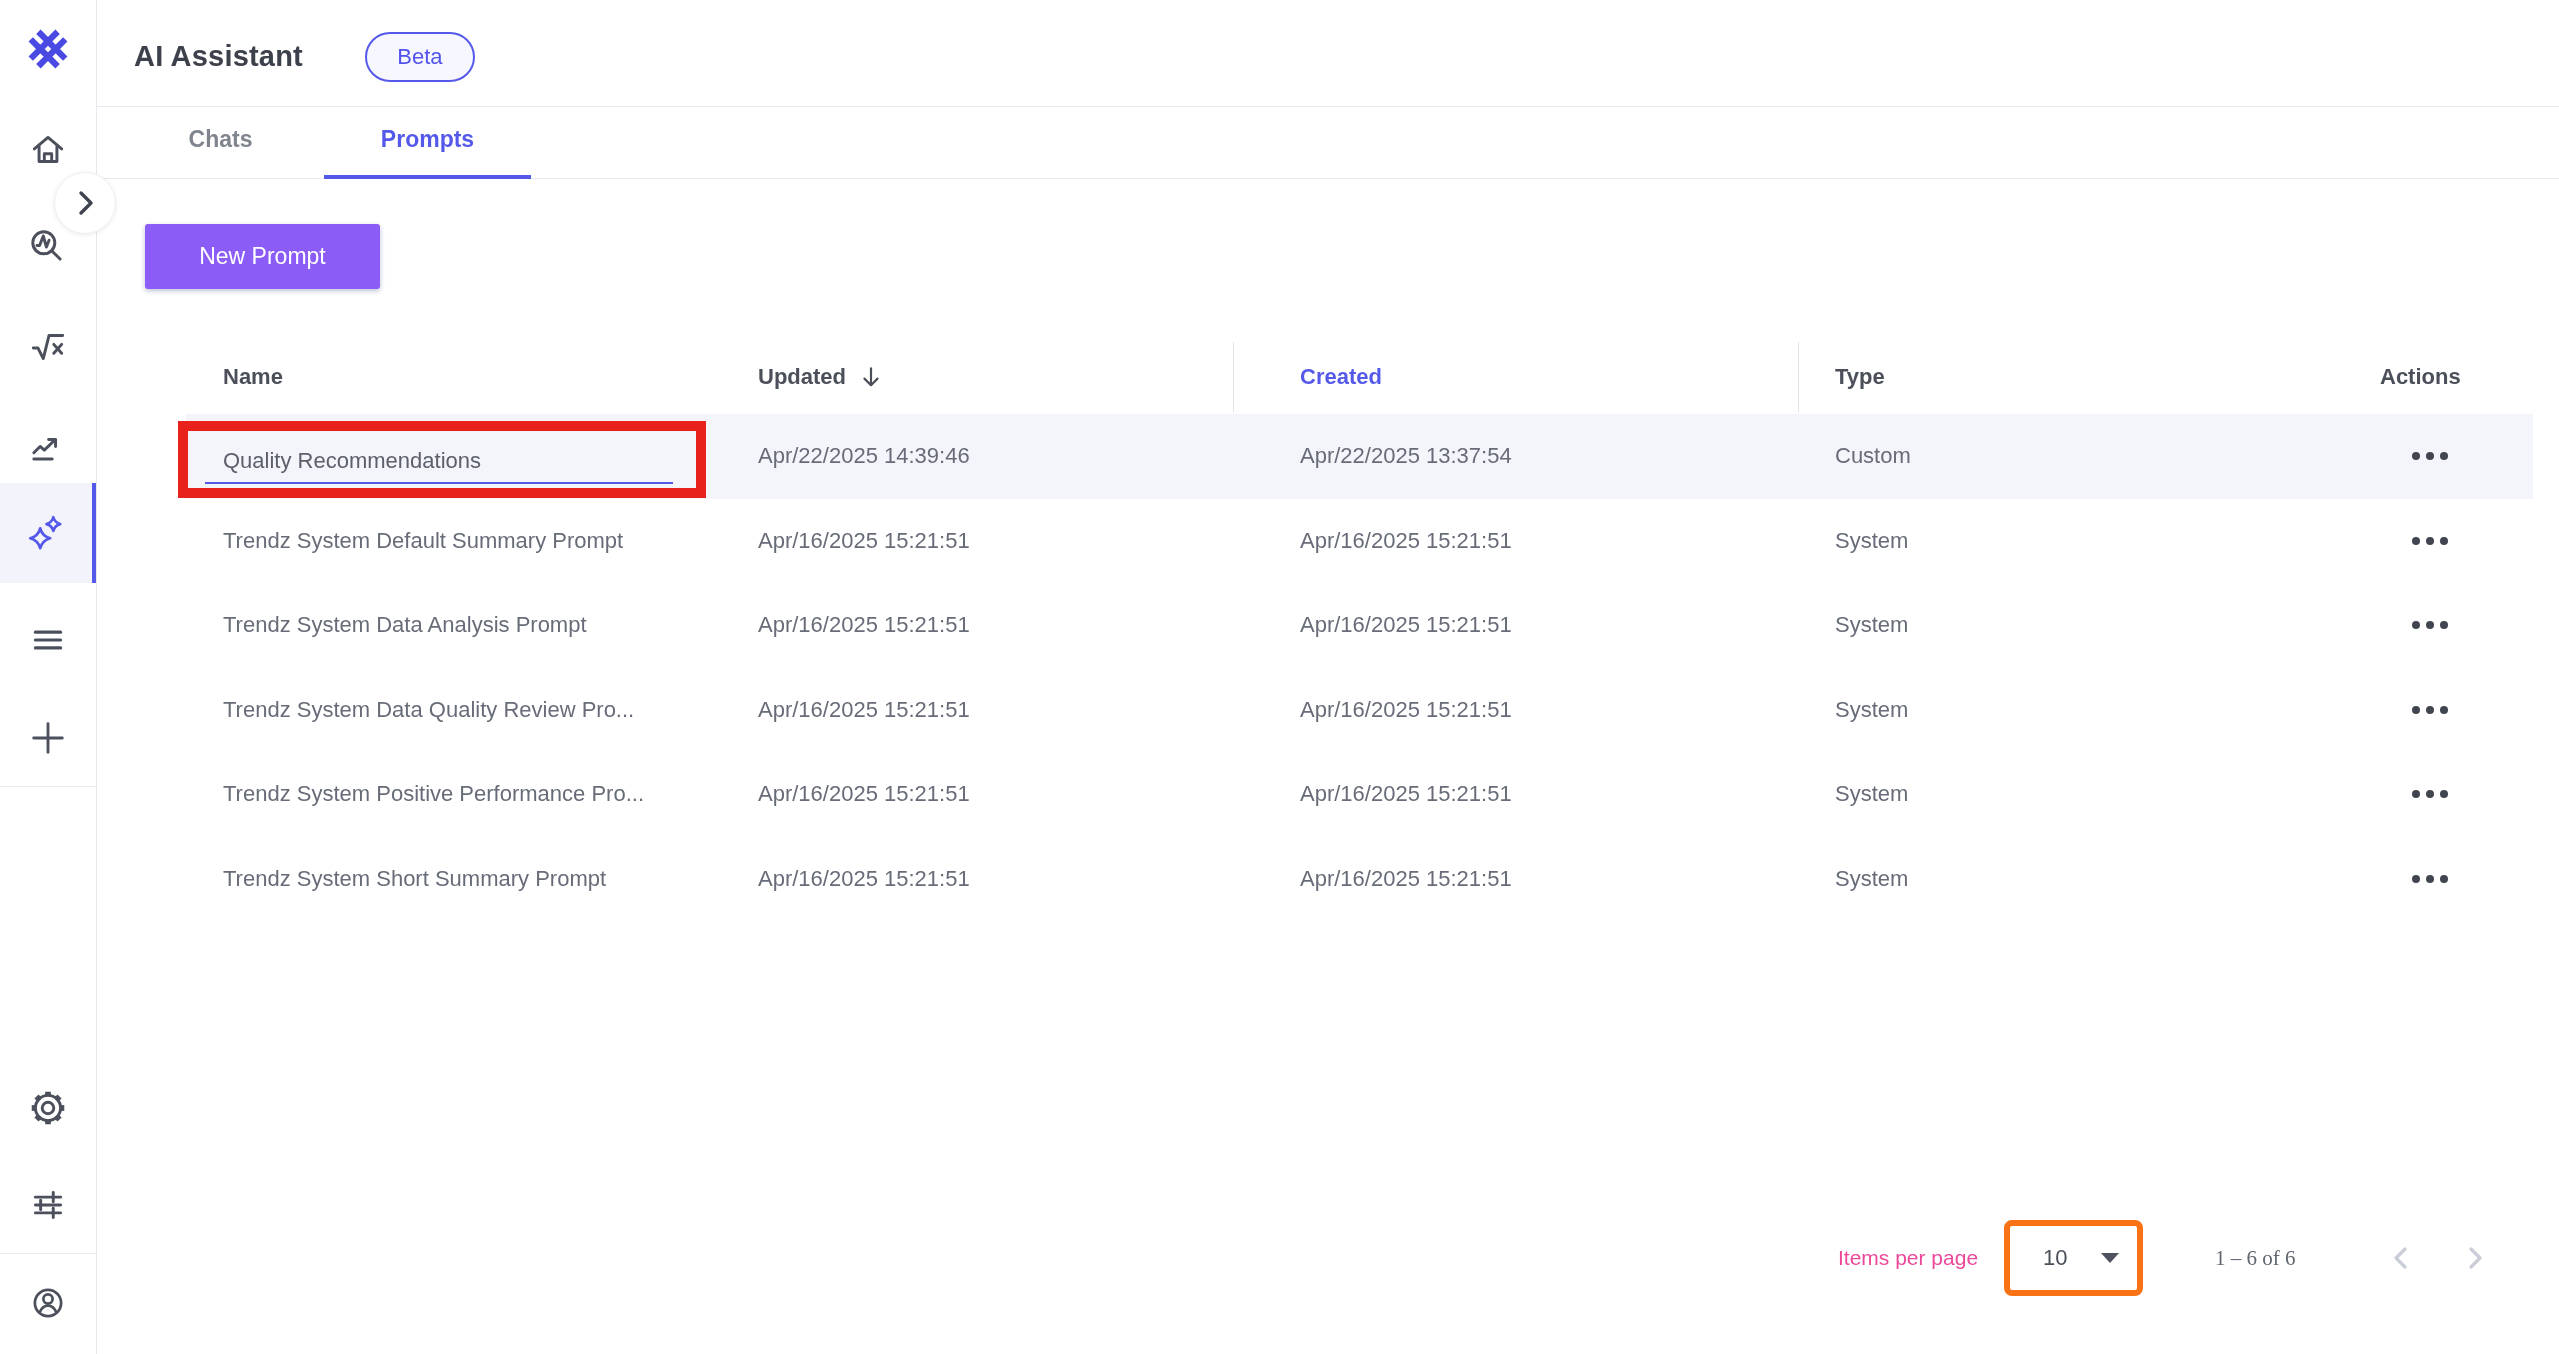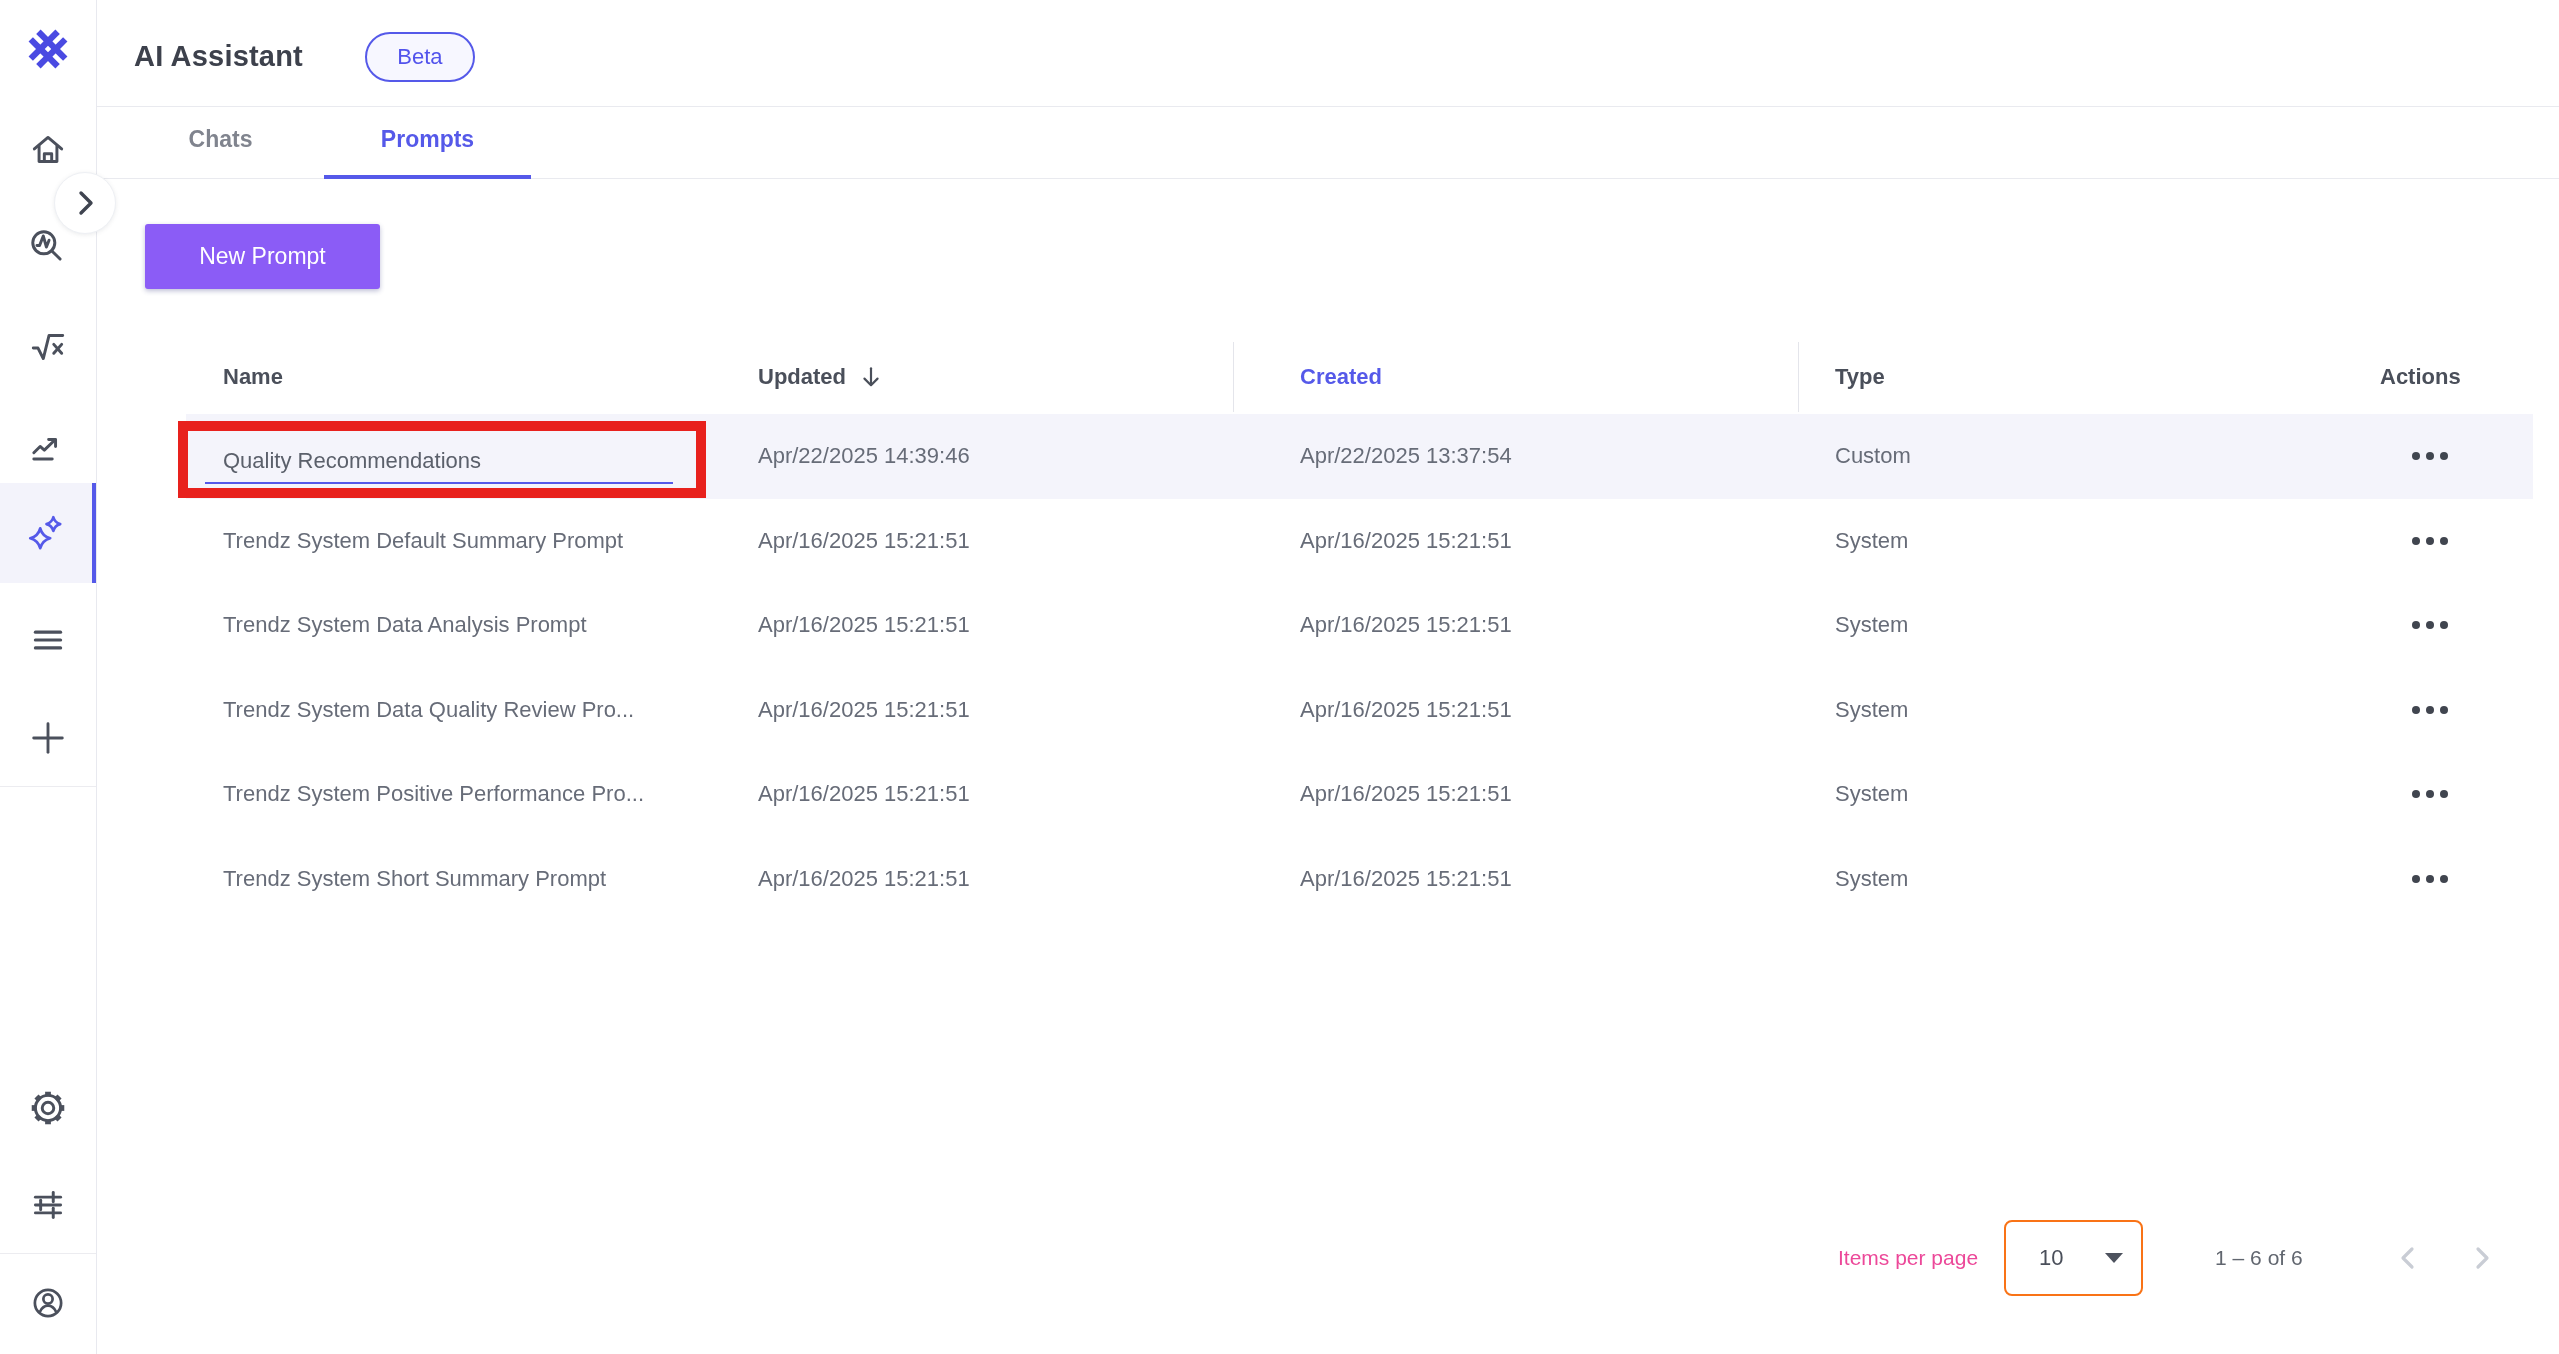--- a/index.html
+++ b/index.html
@@ -49,25 +49,25 @@
   .dots-btn { margin-left:37px; width:100px; height:60px; display:flex; align-items:center; justify-content:center; gap:6px;
               background:none; border:none; cursor:pointer; }
   .dot { width:8px; height:8px; border-radius:50%; background:#40454f; }
 
   
   .annotation-box { position:absolute; left:178px; top:421px; width:528px; height:77px; border:10px solid #e8211d; z-index:9; pointer-events:none; }
 
   
   .pagination { position:absolute; left:1838px; top:1211px; height:94px; display:flex; align-items:center; }
   .pg-label { font-size:21px; color:#ec4899; }
-  .pg-select { margin-left:26px; width:139px; height:76px; border:2px solid #f97316; border-radius:8px; background:#fff;
+  .pg-select { margin-left:26px; width:139px; height:76px; border:6px solid #f97316; border-radius:8px; background:#fff;
                display:flex; align-items:center; cursor:pointer; }
   .pg-select .value { margin-left:33px; font-size:22px; color:#4a4f5a; }
   .pg-caret { margin-left:auto; margin-right:18px; width:0; height:0; border-left:9px solid transparent; border-right:9px solid transparent; border-top:10px solid #4d525e; }
-  .pg-range { margin-left:72px; font-size:21px; color:#61666f; }
+  .pg-range { margin-left:72px; font-size:21px; color:#61666f;font-family:Liberation Serif, serif; }
   .pg-nav { background:none; border:none; cursor:default; display:flex; align-items:center; justify-content:center; }
   .pg-prev { margin-left:88px; }
   .pg-next { margin-left:40px; }
 
   svg { display:block; }
 </style>
 </head>
 <body>
 
 <div class="screen">

